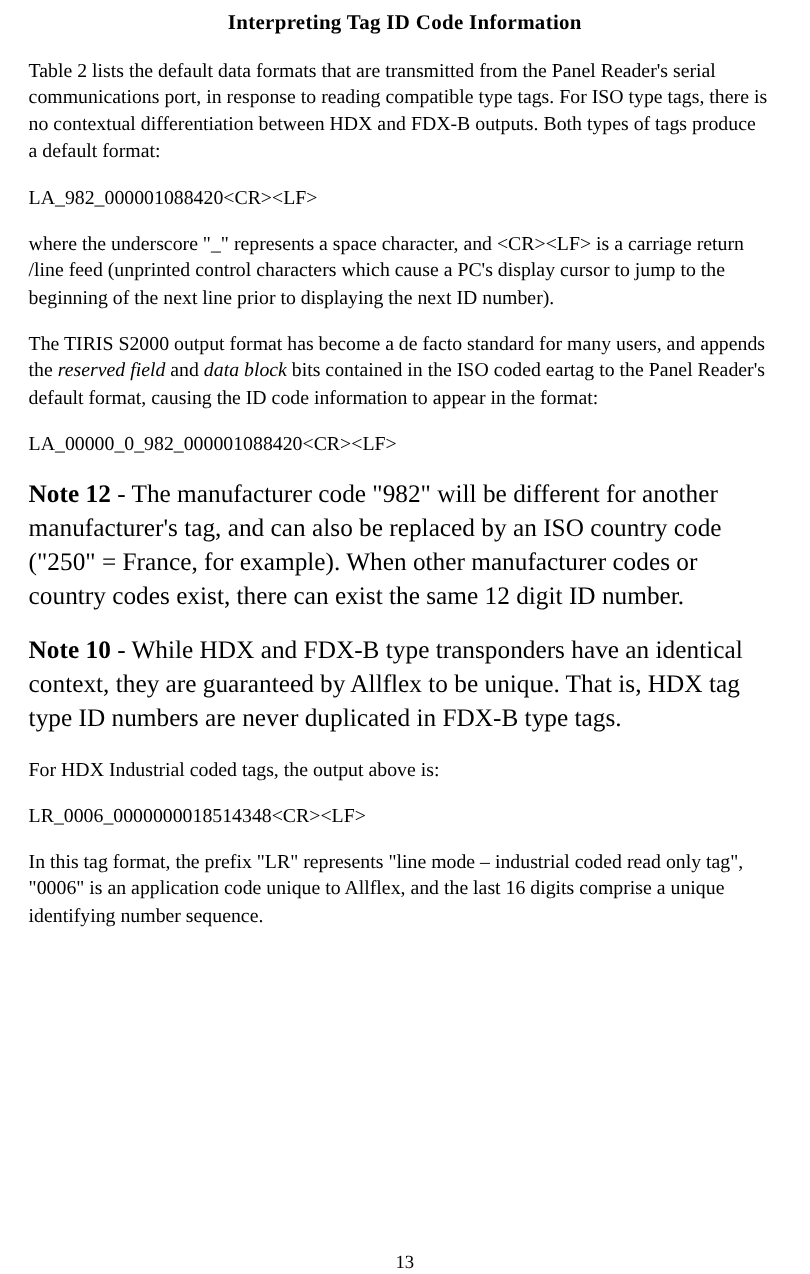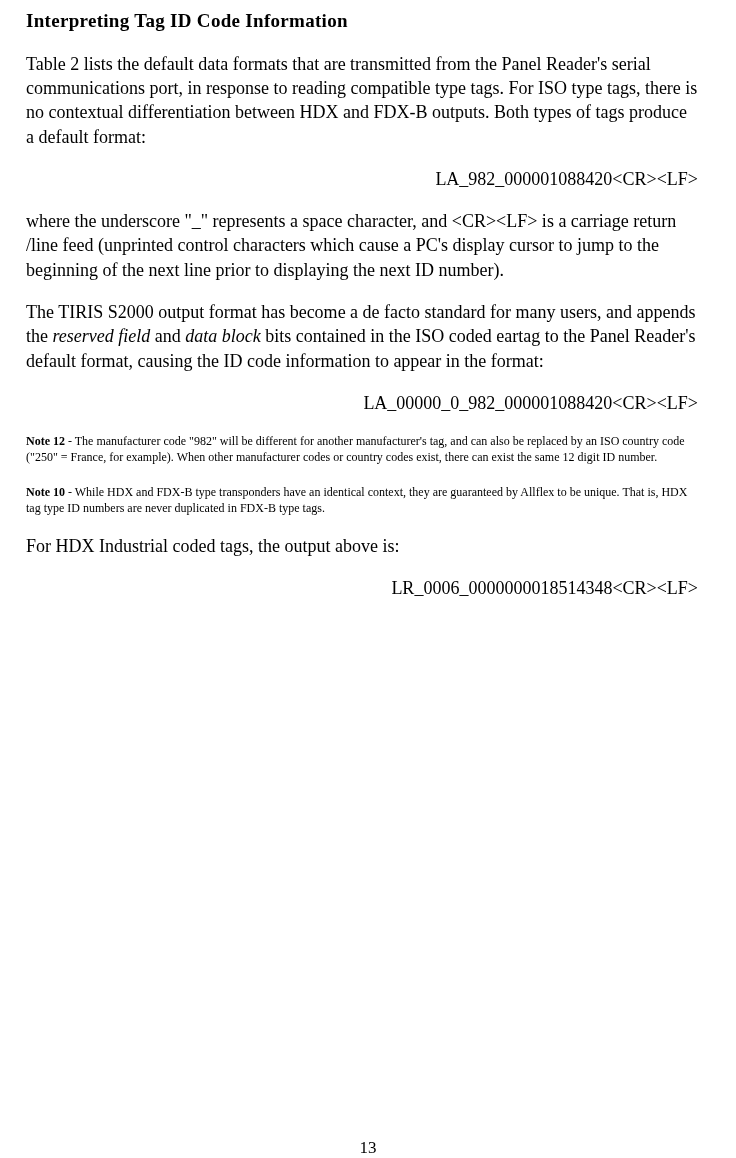--- a/index.html
+++ b/index.html
@@ -6,28 +6,29 @@
     font-family: "Times New Roman", Times, serif;
     font-size: 18px;
     line-height: 1.35;
     color: #000;
     margin: 0;
     padding: 8px 26px 40px 26px;
     width: 736px;
     box-sizing: border-box;
   }
   h1.title {
+    text-align: center;
     font-size: 19px;
     font-weight: bold;
     margin: 0 0 18px 0;
     letter-spacing: 0.3px;
   }
   p { margin: 0 12px 18px 0; }
-  .center { text-align: right; }
-  .note { font-size: 12px; }
+  .center { text-align: left; }
+  .note { font-size: 23px; }
   .note b { font-weight: bold; }
   em { font-style: italic; }
   .pg {
     position: absolute;
     left: 0; right: 0;
     bottom: 6px;
     text-align: center;
     font-size: 17px;
   }
   .page {
@@ -61,16 +62,17 @@
 </p>
 
 <p class="note">
   <b>Note 10</b><span>  -  While HDX and FDX-B type transponders have an identical context, they are guaranteed by Allflex to be unique.  That is, HDX tag type ID numbers are never duplicated in FDX-B type tags.</span>
 </p>
 
 <p>For HDX Industrial coded tags, the output above is:</p>
 
 <p class="center">LR_0006_0000000018514348&lt;CR&gt;&lt;LF&gt;</p>
 
+<p>In this tag format, the prefix "LR" represents "line mode – industrial coded read only tag", "0006" is an application code unique to Allflex, and the last 16 digits comprise a unique identifying number sequence.</p>
 
 <div class="pg">13</div>
 
 </div>
 
 </body></html>

